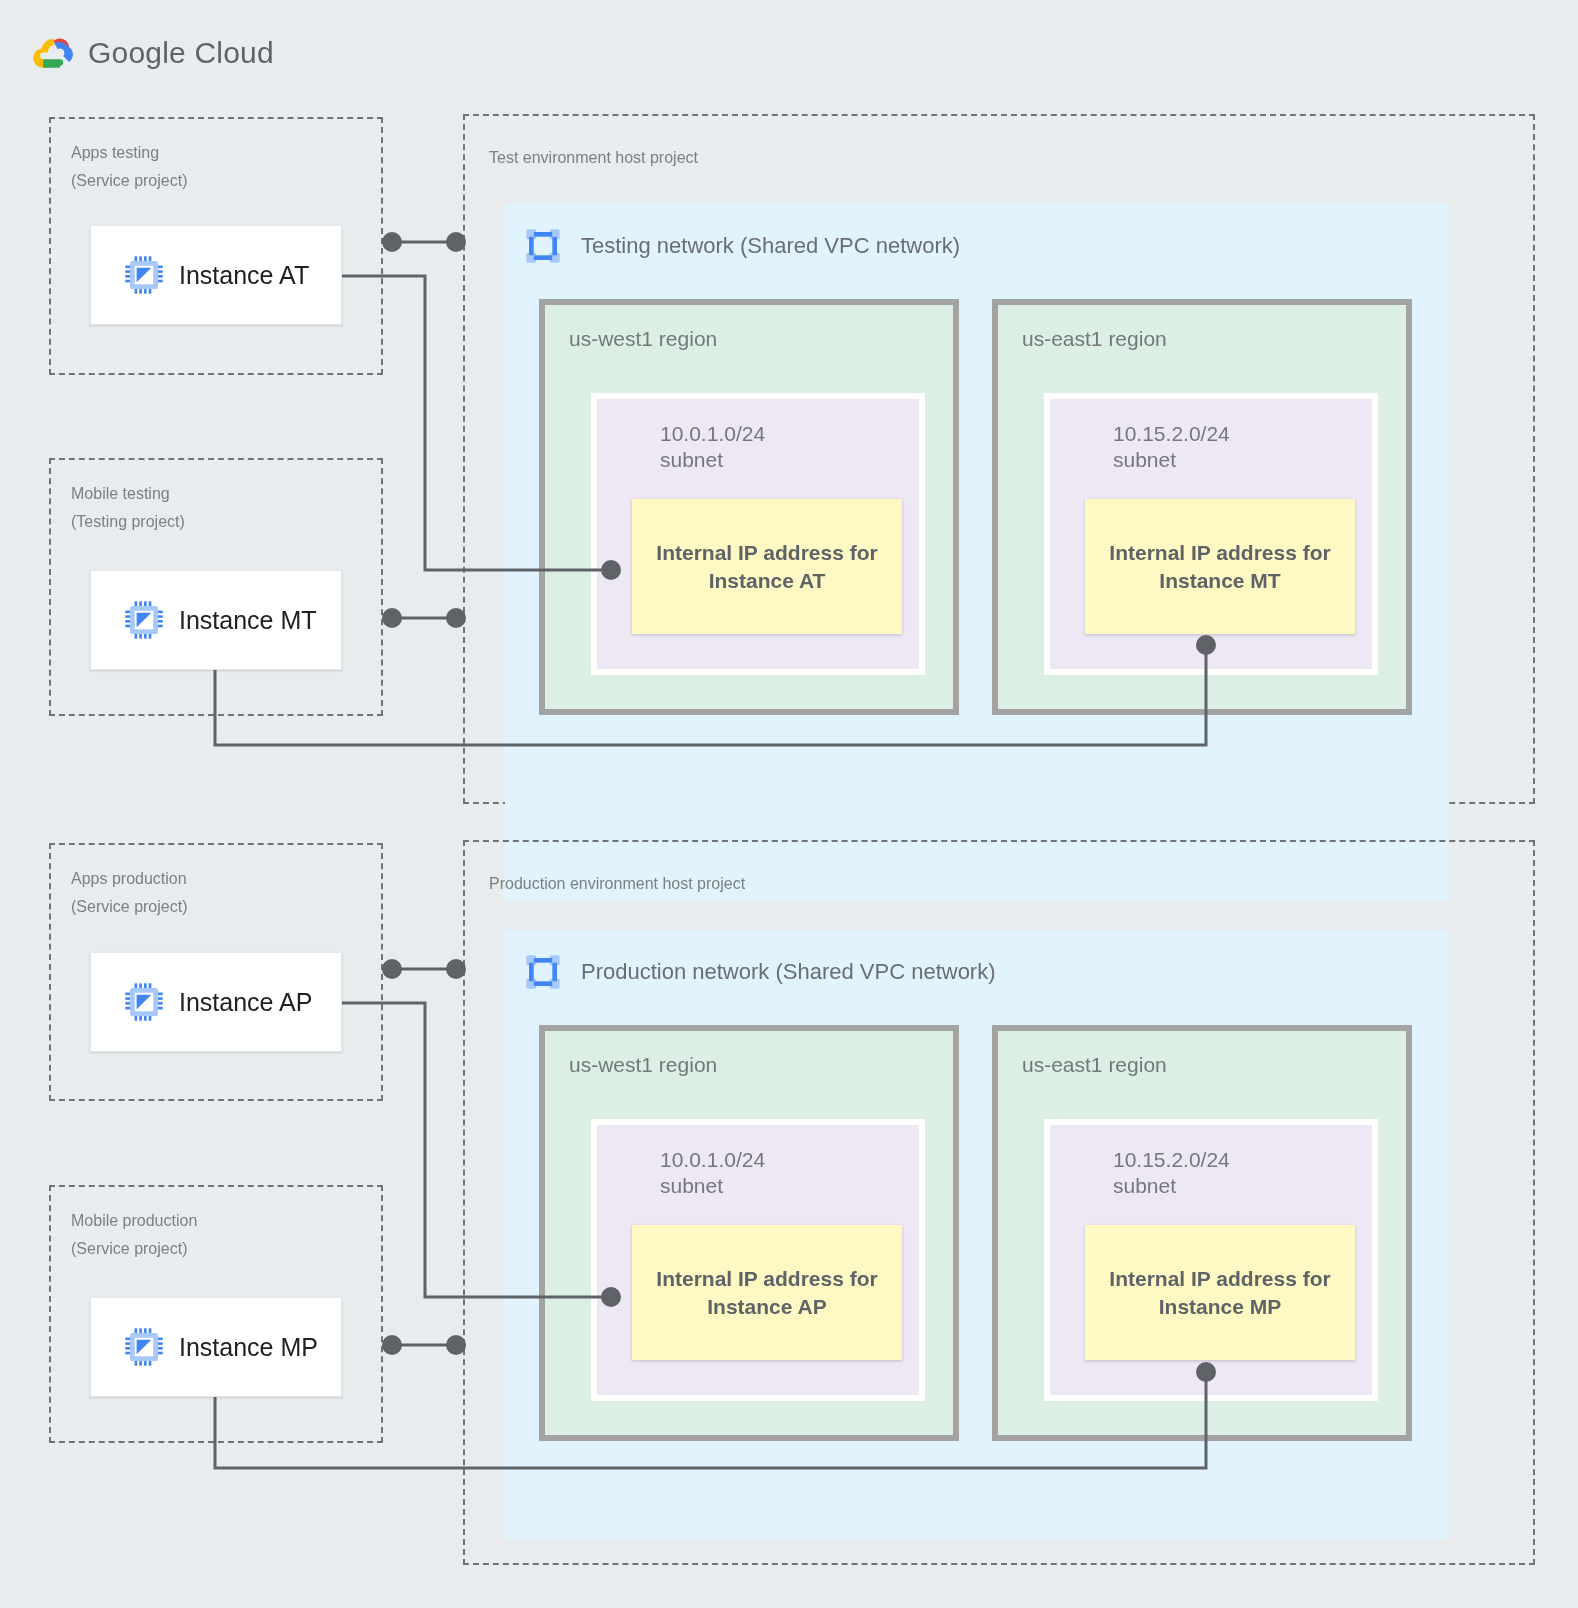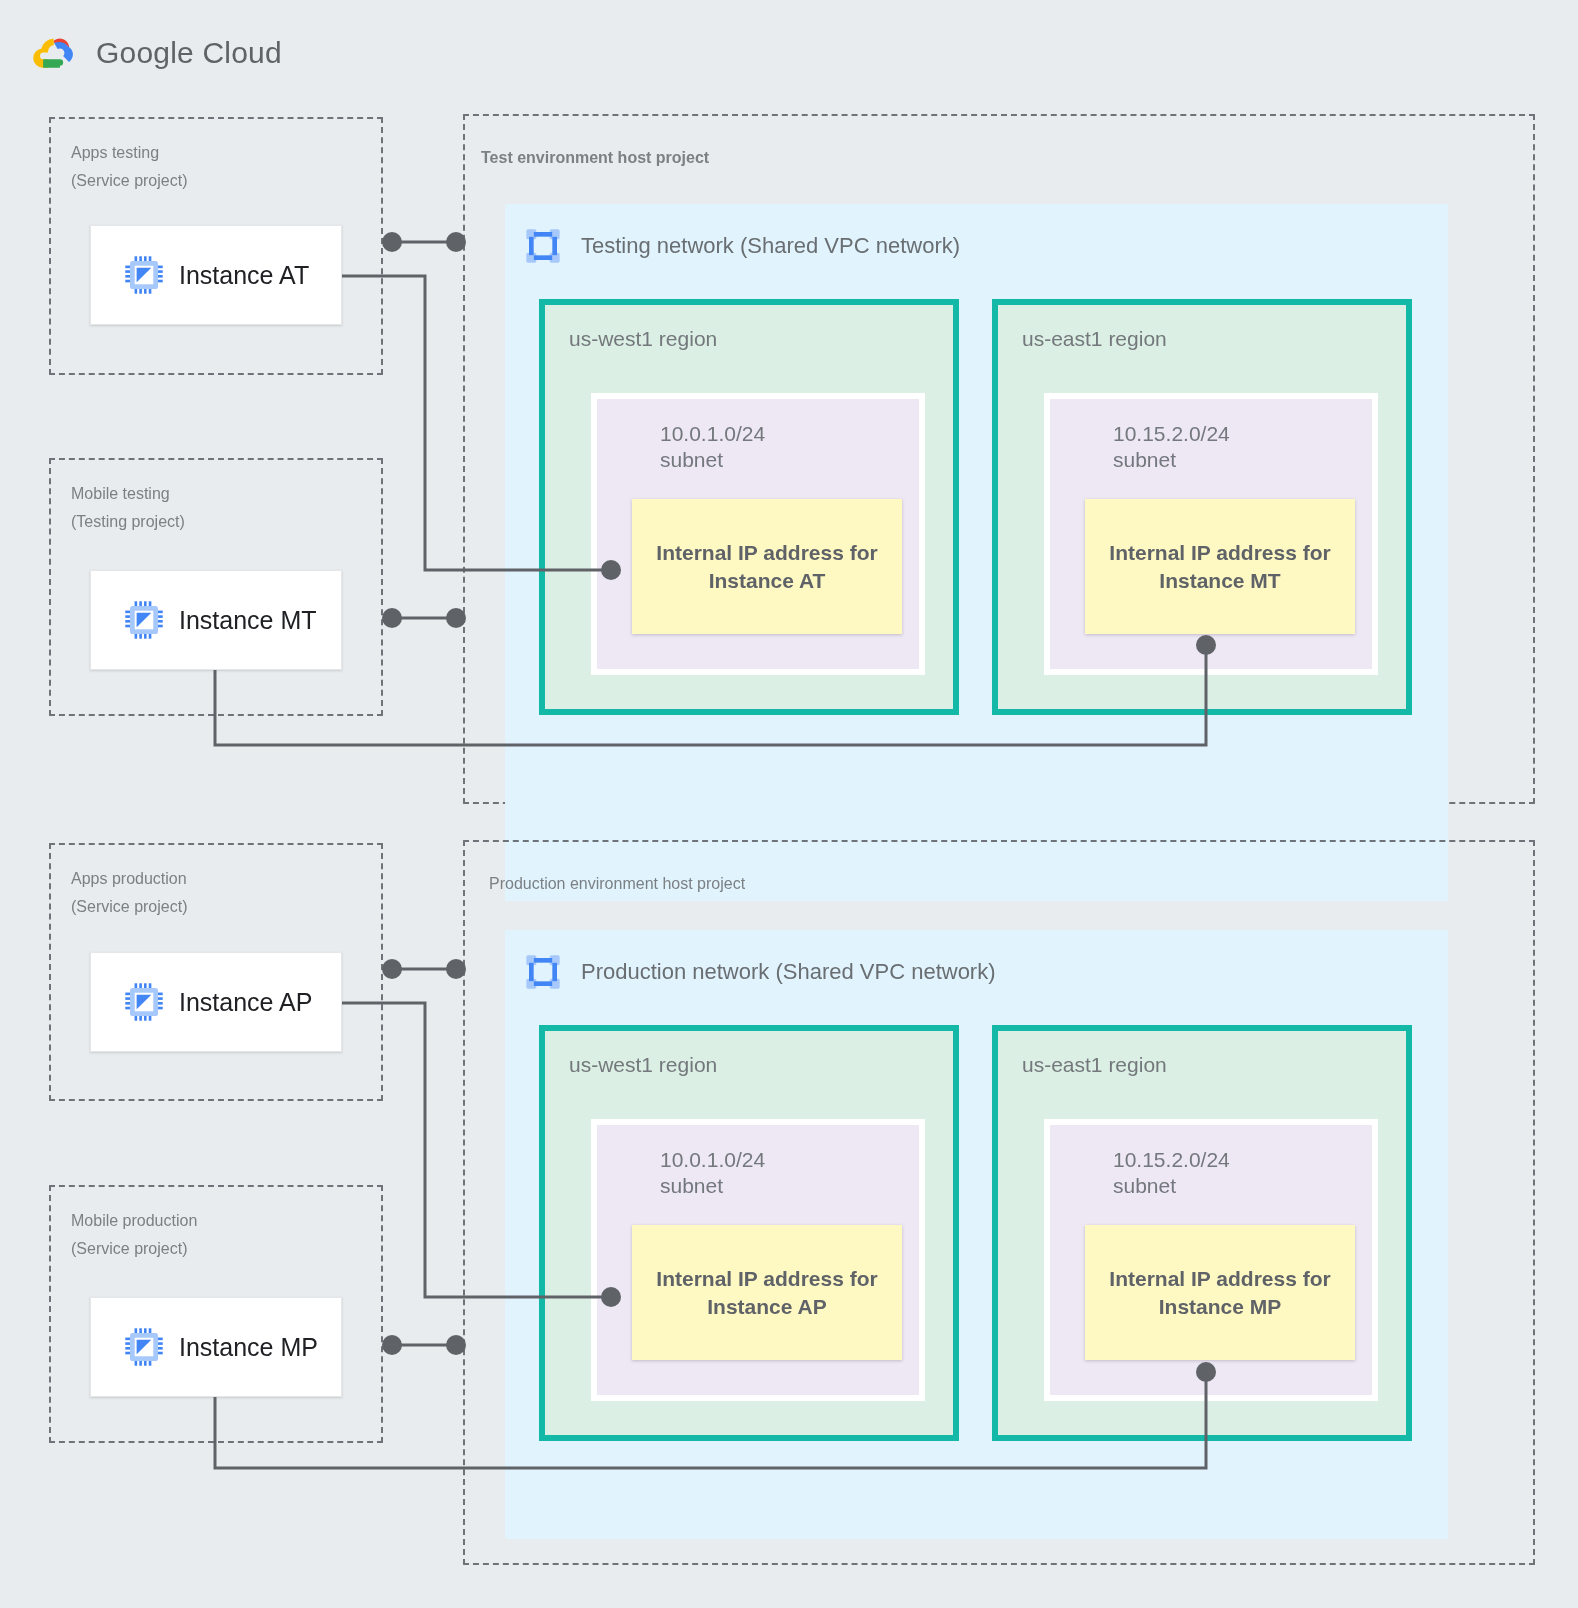--- a/index.html
+++ b/index.html
@@ -7,21 +7,21 @@
   body{
     width:1578px;height:1608px;
     background:#e8ecee;
     font-family:"Liberation Sans","DejaVu Sans",sans-serif;
     position:relative;overflow:hidden;
     -webkit-font-smoothing:antialiased;
   }
   .abs{position:absolute;box-sizing:border-box;}
 
   
-  #brand{left:30px;top:33px;display:flex;align-items:center;gap:20px;}
+  #brand{left:30px;top:33px;display:flex;align-items:center;gap:12px;}
   #brand .logo{width:46px;height:40px;flex:none;}
   #brand .wordmark{font-size:30px;color:#5f6368;letter-spacing:.2px;white-space:nowrap;}
   #brand .wordmark b{font-weight:400;}
   #brand .wordmark .thin{font-weight:300;}
 
   
   .dashed{
     border:2px dashed #6d7378;
     background:transparent;
     border-radius:1px;
@@ -44,21 +44,21 @@
 
   
   .network{background:#e1f3fc;}
   .net-head{
     position:absolute;left:18px;top:22px;
     display:flex;align-items:center;gap:18px;
   }
   .net-icon{width:40px;height:40px;flex:none;}
   .net-title{font-size:22px;color:#696e72;white-space:nowrap;}
 
-  .region{background:#dcefe4;border:6px solid #14b8a6;}
+  .region{background:#dcefe4;border:6px solid #a3a3a3;}
   .region-label{
     position:absolute;left:24px;top:22px;
     font-size:21px;color:#73787c;white-space:nowrap;
   }
 
   .subnet{background:#eee7f4;border:6px solid #ffffff;}
   .subnet-label{
     position:absolute;left:22px;top:22px;
     font-size:21px;line-height:26px;color:#73787c;white-space:pre-line;margin-left:41px;
   }
@@ -147,21 +147,21 @@
         <rect x="19.7" y="14.7" width="3" height="1.5"></rect>
     </g>
     <rect x="4" y="4" width="16" height="16" rx="1.5" fill="#a6c8fb"></rect>
     <rect x="6.7" y="6.7" width="10.6" height="10.6" fill="#ffffff"></rect>
     <path d="M7.8 16.2V7.8h8.4z" fill="#4285f4"></path>
   </svg>
   <div class="label">Instance MT</div>
 </div>
 
 <div class="abs dashed" style="left:463px;top:114px;width:1072px;height:690px;">
-  <div class="proj-label" style="left:16px;top:28px;font-weight:bold;">Test environment host project</div>
+  <div class="proj-label" style="left:24px;top:28px;">Test environment host project</div>
 </div>
 
 <div class="abs network" style="left:505px;top:204px;width:943px;height:697px;">
   <div class="net-head">
     <svg class="net-icon" viewBox="0 0 24 24">
       <rect x="2" y="2" width="6" height="6" rx="1" fill="#a6c8fb"></rect>
       <rect x="16" y="2" width="6" height="6" rx="1" fill="#a6c8fb"></rect>
       <rect x="2" y="16" width="6" height="6" rx="1" fill="#a6c8fb"></rect>
       <rect x="16" y="16" width="6" height="6" rx="1" fill="#a6c8fb"></rect>
       <rect x="6.5" y="3.6" width="11" height="2.8" fill="#4285f4"></rect>

